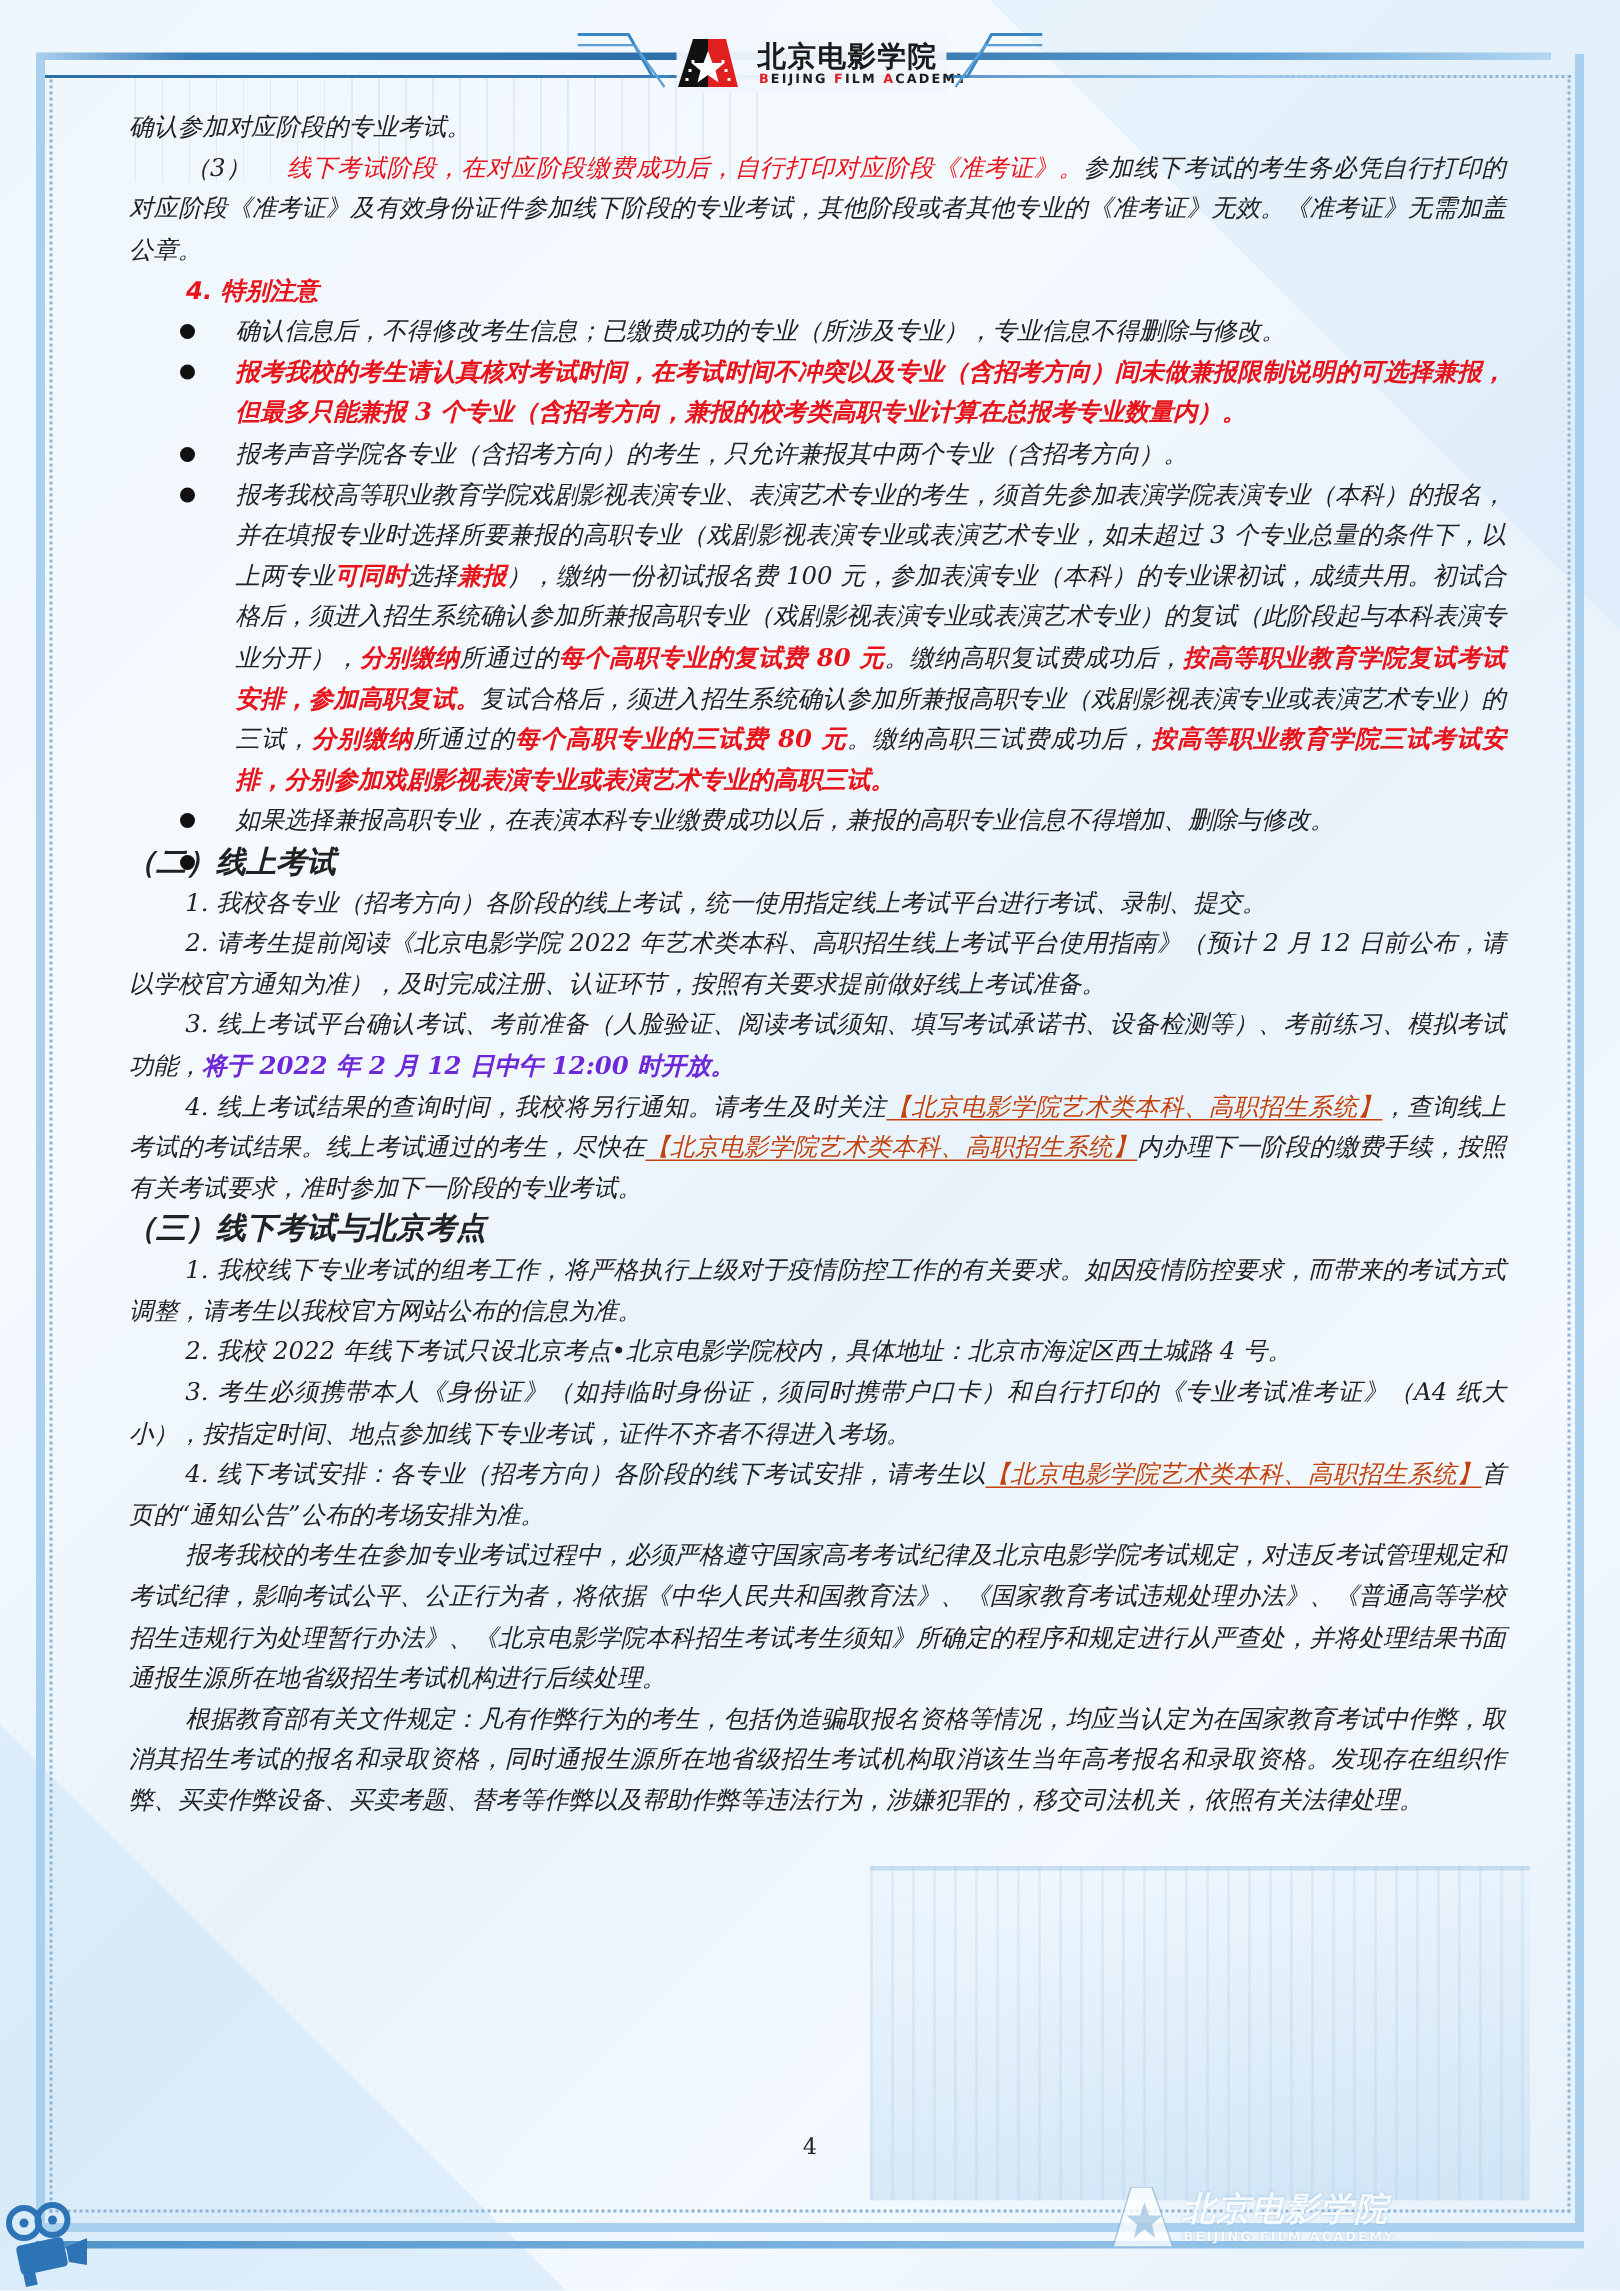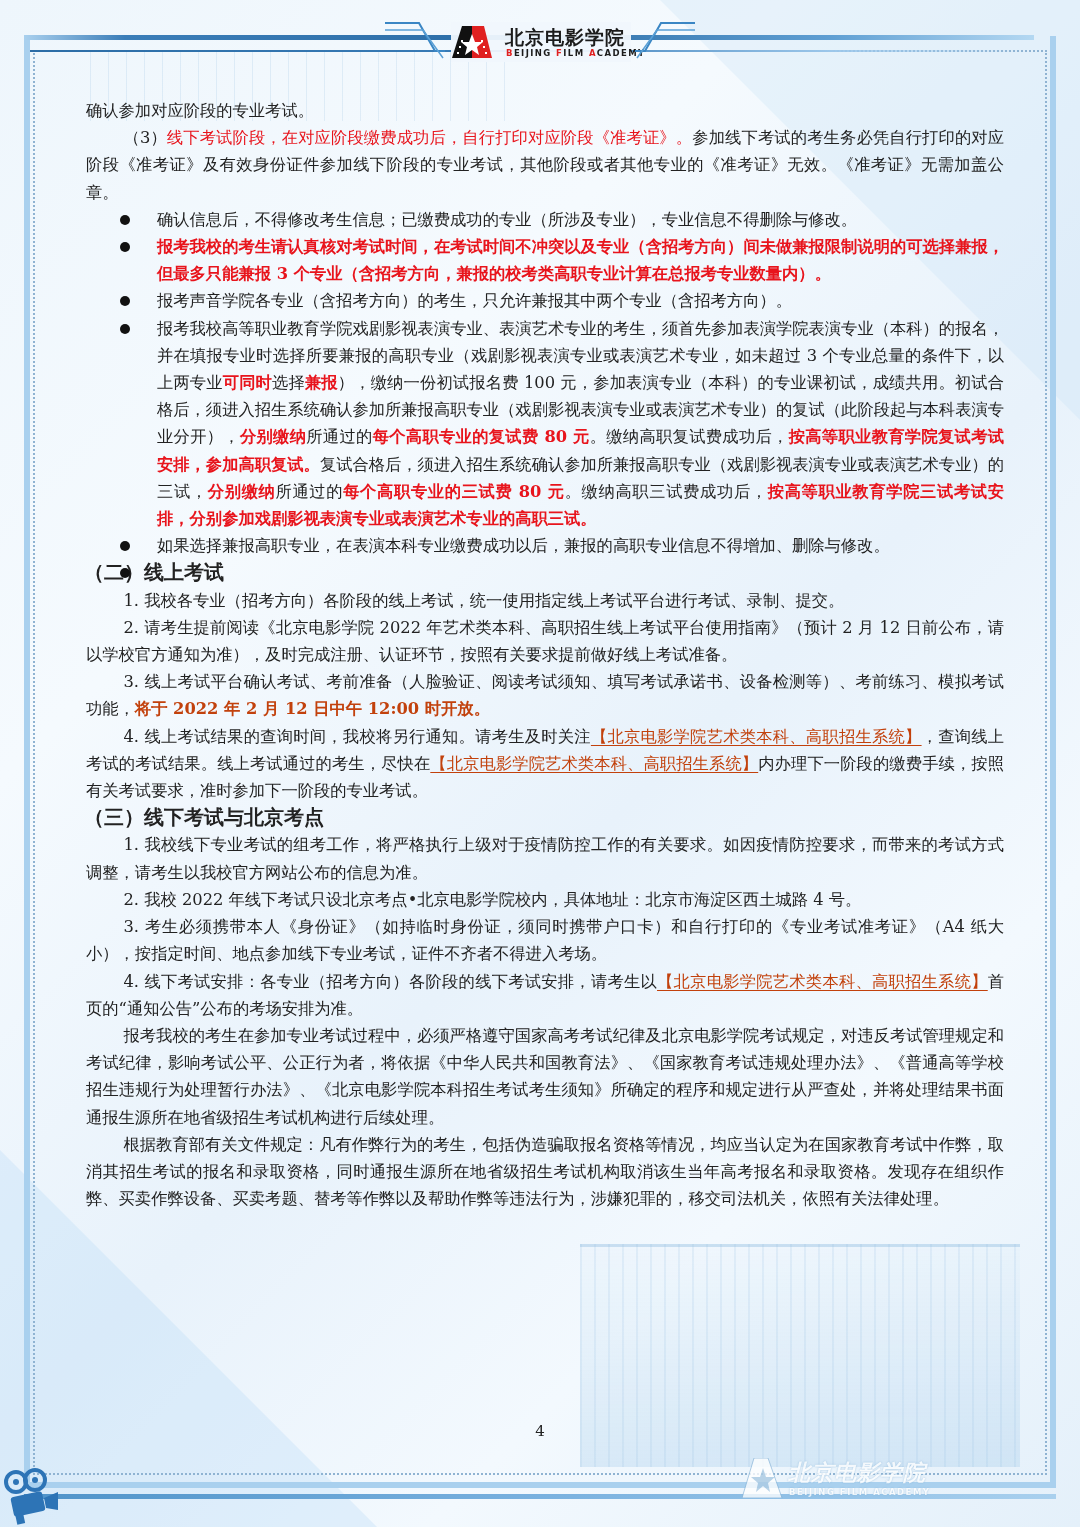--- a/index.html
+++ b/index.html
@@ -39,26 +39,26 @@
   .deco-lines-left { left: 385px; }
   .deco-lines-right { left: 635px; }
   .logo-box { position: absolute; left: 451px; top: 22px; width: 180px; height: 40px;
     background: rgba(240,247,253,0.95); }
   .logo-mark { position: absolute; left: 452px; top: 26px; width: 40px; height: 32px; }
   .logo-cn { position: absolute; left: 505px; top: 25px; font-family: "DejaVu Sans", "Liberation Sans", sans-serif; font-weight: bold; font-size: 19px; color: #1b1b1b; letter-spacing: 1px; }
   .logo-en { position: absolute; left: 506px; top: 48px; font-family: "DejaVu Sans", "Liberation Sans", sans-serif; font-weight: bold; font-size: 8.5px; color: #1b1b1b; letter-spacing: 1.4px; }
   .logo-en .r { color: #e02020; }
 
   
-  .content { position: absolute; left: 86px; top: 97px; width: 918px; font-size: 16.3px; line-height: 27.2px; }
+  .content { position: absolute; left: 86px; top: 71px; width: 918px; font-size: 16.3px; line-height: 27.2px; font-style: italic; }
   .p { margin: 0; text-align: justify; }
   .ind { text-indent: 2.3em; }
-  .red { color: #e8141c; }
+  .red { color: #e8141c; margin-left: 24px; }
   .redb { color: #e8141c; font-weight: bold; }
-  .blue { color: #c2410c; }
+  .blue { color: #6d28d9; }
   .bold { font-weight: bold; }
   .link { color: #c2410c; text-decoration: underline; text-underline-offset: 3px; }
   .sec { font-family: "DejaVu Sans", "Liberation Sans", sans-serif; font-weight: bold; font-size: 20px; margin-left: -2px; }
   .sub4 { font-family: "DejaVu Sans", "Liberation Sans", sans-serif; font-weight: bold; color: #e8141c; padding-left: 38px; }
   .bl { position: relative; padding-left: 71px; margin: 0; text-align: justify; }
   .bl .dot { position: absolute; left: 34px; top: 9px; width: 10px; height: 10px; border-radius: 50%; background: #111; }
 
   .pagenum { position: absolute; left: 540px; top: 1422px; font-size: 15px; color: #222; transform: translateX(-50%); }
 
   
@@ -106,20 +106,21 @@
     <path d="M60 3 H26 L10 31 H0" stroke="#3a86c4" stroke-width="2" fill="none"></path>
     <path d="M60 10 H22 L2 38" stroke="#5aa0d6" stroke-width="1.5" fill="none"></path>
   </svg>
 </div>
 
 <div class="content">
   <p class="p">确认参加对应阶段的专业考试。</p>
 
   <p class="p ind"><span>（3）</span><span class="red">线下考试阶段，在对应阶段缴费成功后，自行打印对应阶段《准考证》。</span><span>参加线下考试的考生务必凭自行打印的对应阶段《准考证》及有效身份证件参加线下阶段的专业考试，其他阶段或者其他专业的《准考证》无效。《准考证》无需加盖公章。</span></p>
 
+  <p class="p sub4">4. 特别注意</p>
 
   <p class="bl"><span class="dot"></span><span>确认信息后，不得修改考生信息；已缴费成功的专业（所涉及专业），专业信息不得删除与修改。</span></p>
   <p class="bl redb"><span class="dot"></span><span>报考我校的考生请认真核对考试时间，在考试时间不冲突以及专业（含招考方向）间未做兼报限制说明的可选择兼报，但最多只能兼报 3 个专业（含招考方向，兼报的校考类高职专业计算在总报考专业数量内）。</span></p>
   <p class="bl"><span class="dot"></span><span>报考声音学院各专业（含招考方向）的考生，只允许兼报其中两个专业（含招考方向）。</span></p>
   <p class="bl"><span class="dot"></span><span>报考我校高等职业教育学院戏剧影视表演专业、表演艺术专业的考生，须首先参加表演学院表演专业（本科）的报名，并在填报专业时选择所要兼报的高职专业（戏剧影视表演专业或表演艺术专业，如未超过 3 个专业总量的条件下，以上两专业</span><span class="redb">可同时</span><span>选择</span><span class="redb">兼报</span><span>），缴纳一份初试报名费 100 元，参加表演专业（本科）的专业课初试，成绩共用。初试合格后，须进入招生系统确认参加所兼报高职专业（戏剧影视表演专业或表演艺术专业）的复试（此阶段起与本科表演专业分开），</span><span class="redb">分别缴纳</span><span>所通过的</span><span class="redb">每个高职专业的复试费 80 元</span><span>。缴纳高职复试费成功后，</span><span class="redb">按高等职业教育学院复试考试安排，参加高职复试。</span><span>复试合格后，须进入招生系统确认参加所兼报高职专业（戏剧影视表演专业或表演艺术专业）的三试，</span><span class="redb">分别缴纳</span><span>所通过的</span><span class="redb">每个高职专业的三试费 80 元</span><span>。缴纳高职三试费成功后，</span><span class="redb">按高等职业教育学院三试考试安排，分别参加戏剧影视表演专业或表演艺术专业的高职三试。</span></p>
   <p class="bl"><span class="dot"></span><span>如果选择兼报高职专业，在表演本科专业缴费成功以后，兼报的高职专业信息不得增加、删除与修改。</span></p>
   <p class="bl redb"><span class="dot"></span></p>
 
   <p class="p sec">（二）线上考试</p>
   <p class="p ind">1. 我校各专业（招考方向）各阶段的线上考试，统一使用指定线上考试平台进行考试、录制、提交。</p>

